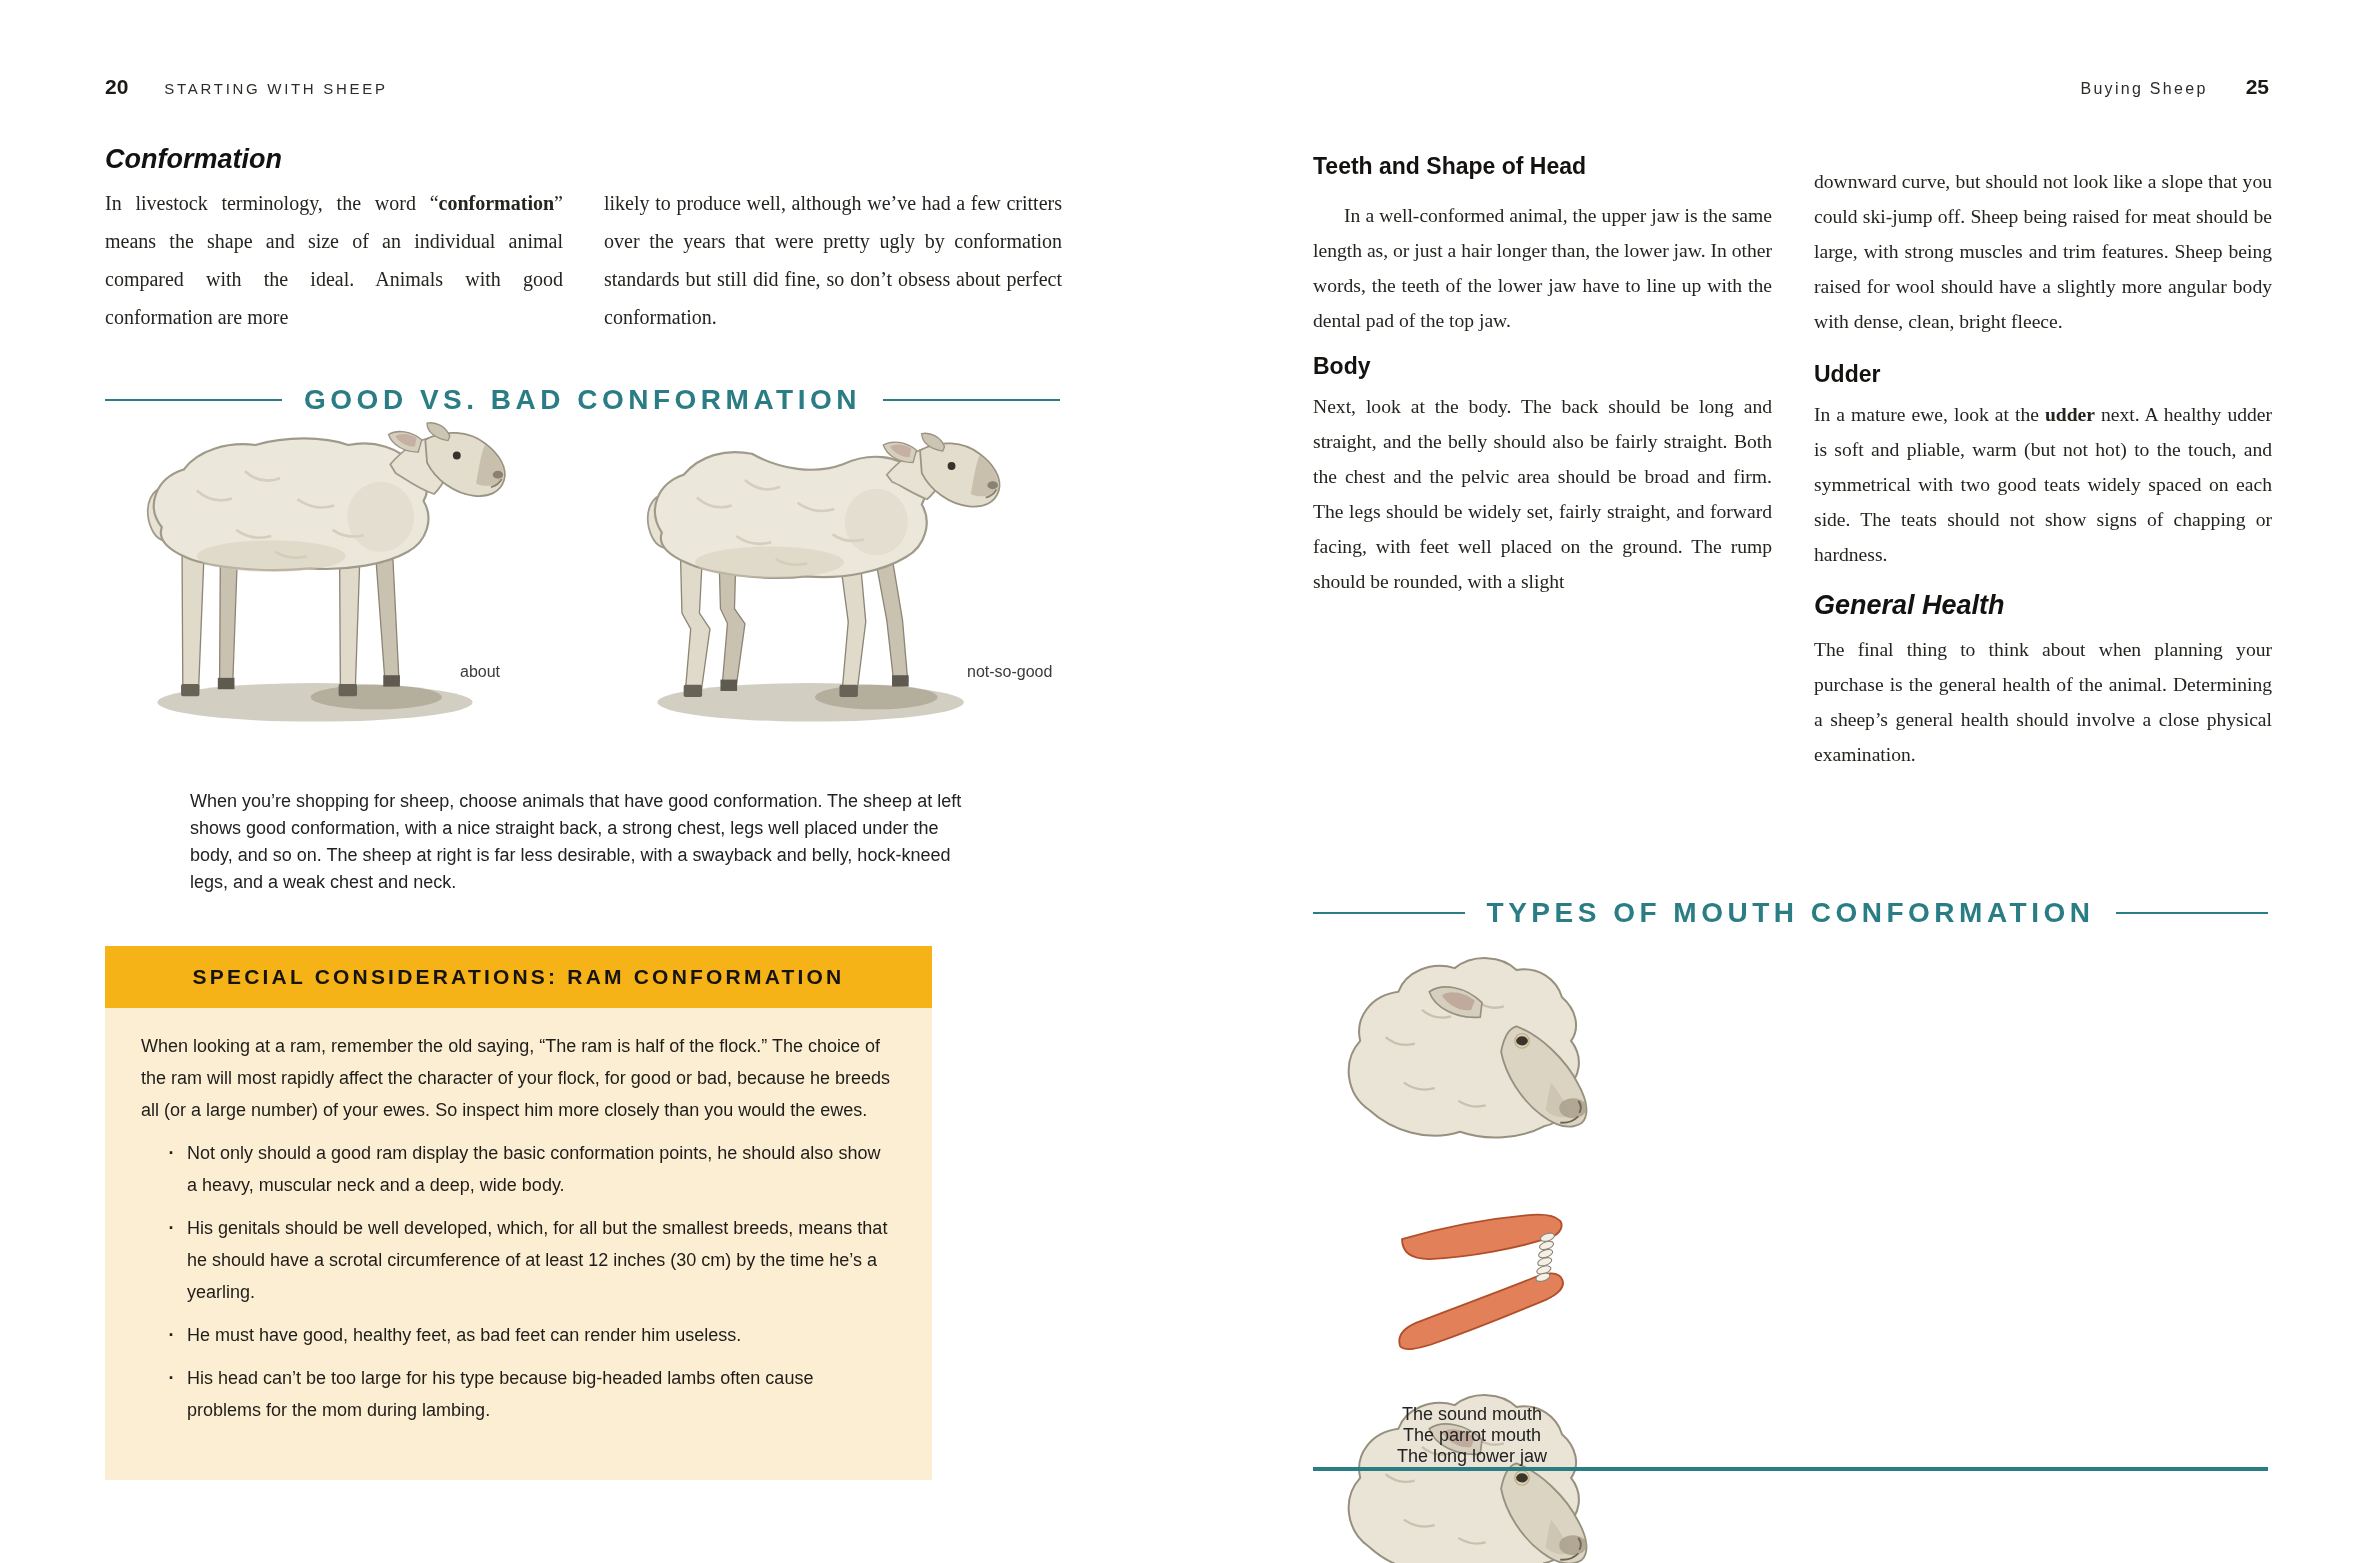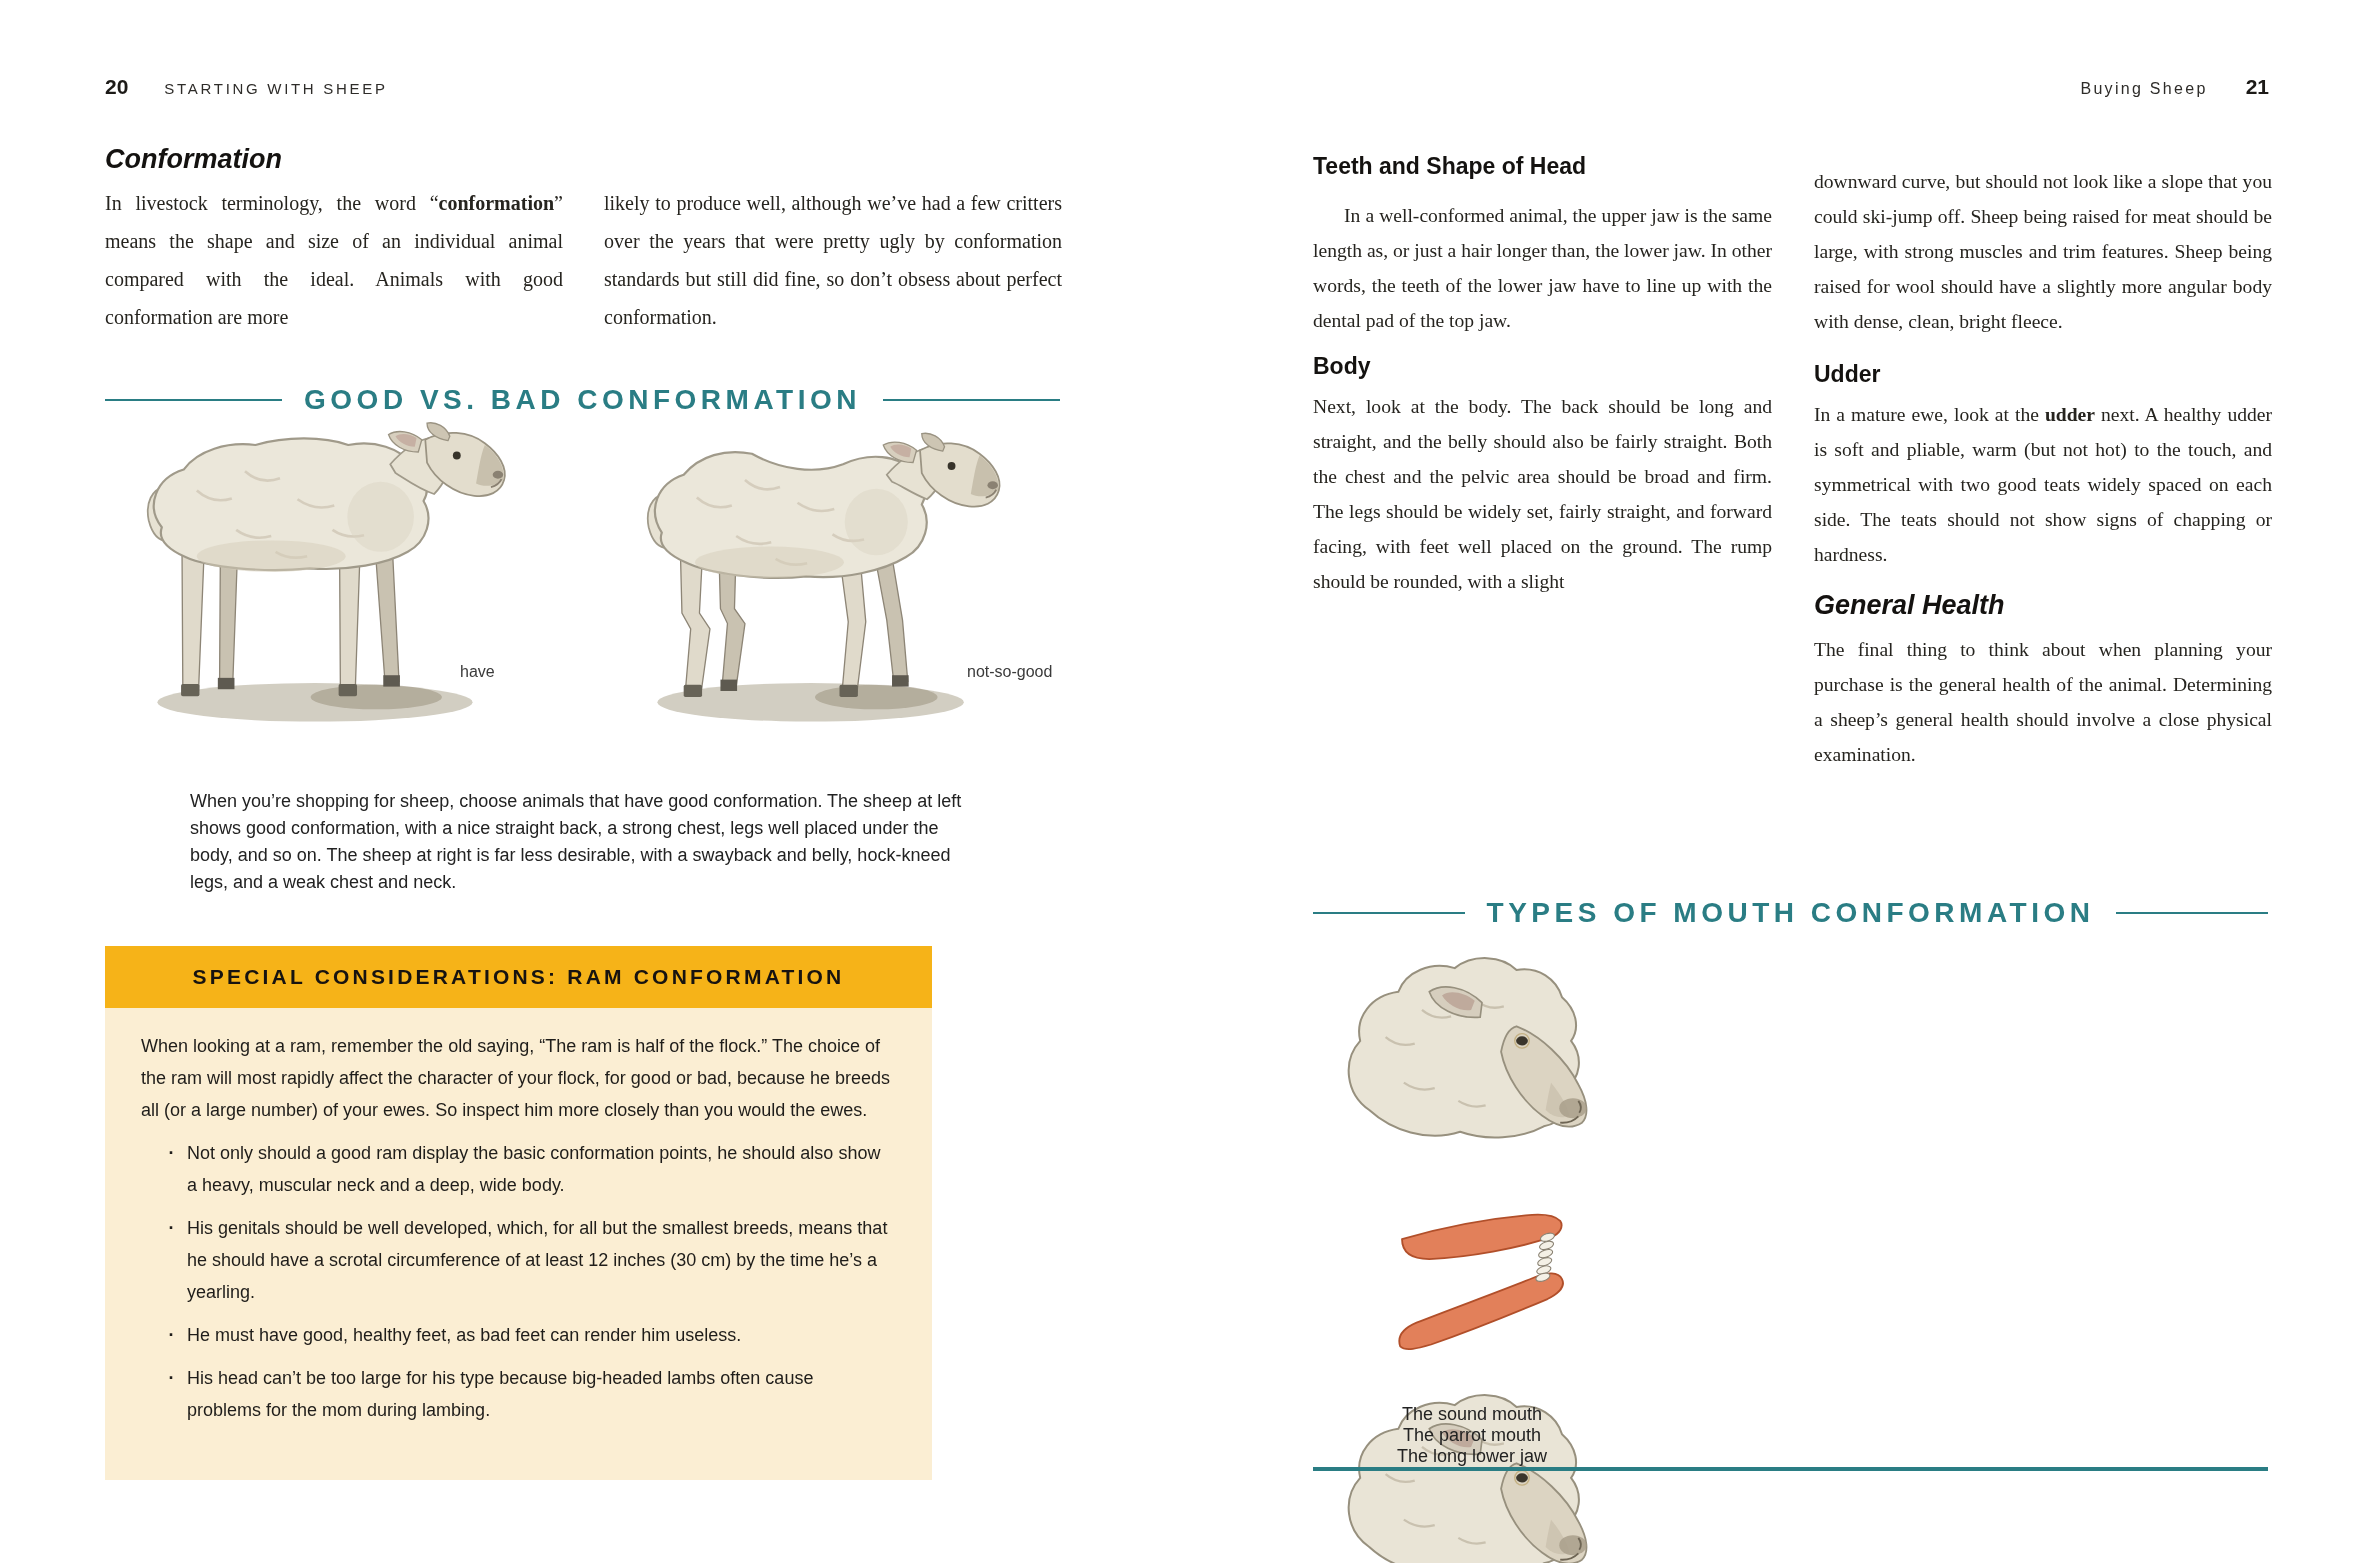--- a/index.html
+++ b/index.html
@@ -110,21 +110,21 @@
   <path d="M350,24 C372,12 400,14 418,28 C434,40 444,56 440,70 C436,84 422,90 406,88 C384,86 362,70 352,50 Z" fill="#e3ddcd" stroke="#9a9382" stroke-width="2"></path>
   <path d="M418,30 C432,40 442,56 439,70 C430,78 416,78 408,74 C411,58 413,42 418,30 Z" fill="#c8c0ad"></path>
   <ellipse cx="433" cy="64" rx="6" ry="4.5" fill="#8a8172"></ellipse>
   <path d="M425,78 q9,-2 12,-9" stroke="#8a8172" stroke-width="2" fill="none"></path>
   <circle cx="386" cy="42" r="4.5" fill="#37332a"></circle>
   <path d="M378,20 C374,9 362,3 352,5 C352,15 362,23 376,25 Z" fill="#cdc5b3" stroke="#9a9382" stroke-width="1.5"></path>
   <path d="M346,24 C334,14 318,12 308,18 C312,30 326,38 342,38 Z" fill="#d7cfbe" stroke="#9a9382" stroke-width="1.5"></path>
   <path d="M340,22 C332,17 322,16 316,20 C320,27 329,32 338,32 Z" fill="#c2a89c" opacity="0.8"></path>
 </svg>
 
-<span class="abs img-label" style="left:460px;top:663px;">have</span>
+<span class="abs img-label" style="left:460px;top:663px;">about</span>
 <span class="abs img-label" style="left:967px;top:663px;">not-so-good</span>
 
 <p class="abs caption" style="left:190px;top:788px;width:778px;margin:0;">When you’re shopping for sheep, choose animals that have good conformation. The sheep at left shows good conformation, with a nice straight back, a strong chest, legs well placed under the body, and so on. The sheep at right is far less desirable, with a swayback and belly, hock-kneed legs, and a weak chest and neck.</p>
 
 <div class="abs rambox" style="left:105px;top:946px;width:827px;height:534px;">
   <div class="rambox-head">
     <span>SPECIAL CONSIDERATIONS: RAM CONFORMATION</span>
   </div>
   <div class="rambox-body">
     <p>When looking at a ram, remember the old saying, “The ram is half of the flock.” The choice of the ram will most rapidly affect the character of your flock, for good or bad, because he breeds all (or a large number) of your ewes. So inspect him more closely than you would the ewes.</p>
@@ -132,21 +132,21 @@
       <li>Not only should a good ram display the basic conformation points, he should also show a heavy, muscular neck and a deep, wide body.</li>
       <li>His genitals should be well developed, which, for all but the smallest breeds, means that he should have a scrotal circumference of at least 12 inches (30 cm) by the time he’s a yearling.</li>
       <li>He must have good, healthy feet, as bad feet can render him useless.</li>
       <li>His head can’t be too large for his type because big-headed lambs often cause problems for the mom during lambing.</li>
     </ul>
   </div>
 </div>
 
 <div class="abs runhead" style="right:97px;top:75px;">
   <span class="runtitle-right">Buying Sheep</span>
-  <span class="pagenum">21</span>
+  <span class="pagenum">25</span>
 </div>
 
 <div class="abs" style="left:1313px;top:151px;width:459px;">
   <div class="h-sans" style="margin-bottom:16.4px;">Teeth and Shape of Head</div>
   <p class="serif indent" style="margin:0;">In a well-conformed animal, the upper jaw is the same length as, or just a hair longer than, the lower jaw. In other words, the teeth of the lower jaw have to line up with the dental pad of the top jaw.</p>
   <div class="h-sans" style="margin:12.7px 0 7.3px 0;">Body</div>
   <p class="serif" style="margin:0;">Next, look at the body. The back should be long and straight, and the belly should also be fairly straight. Both the chest and the pelvic area should be broad and firm. The legs should be widely set, fairly straight, and forward facing, with feet well placed on the ground. The rump should be rounded, with a slight</p>
 </div>
 
 <div class="abs" style="left:1814px;top:153px;width:458px;padding-top:11px;">

